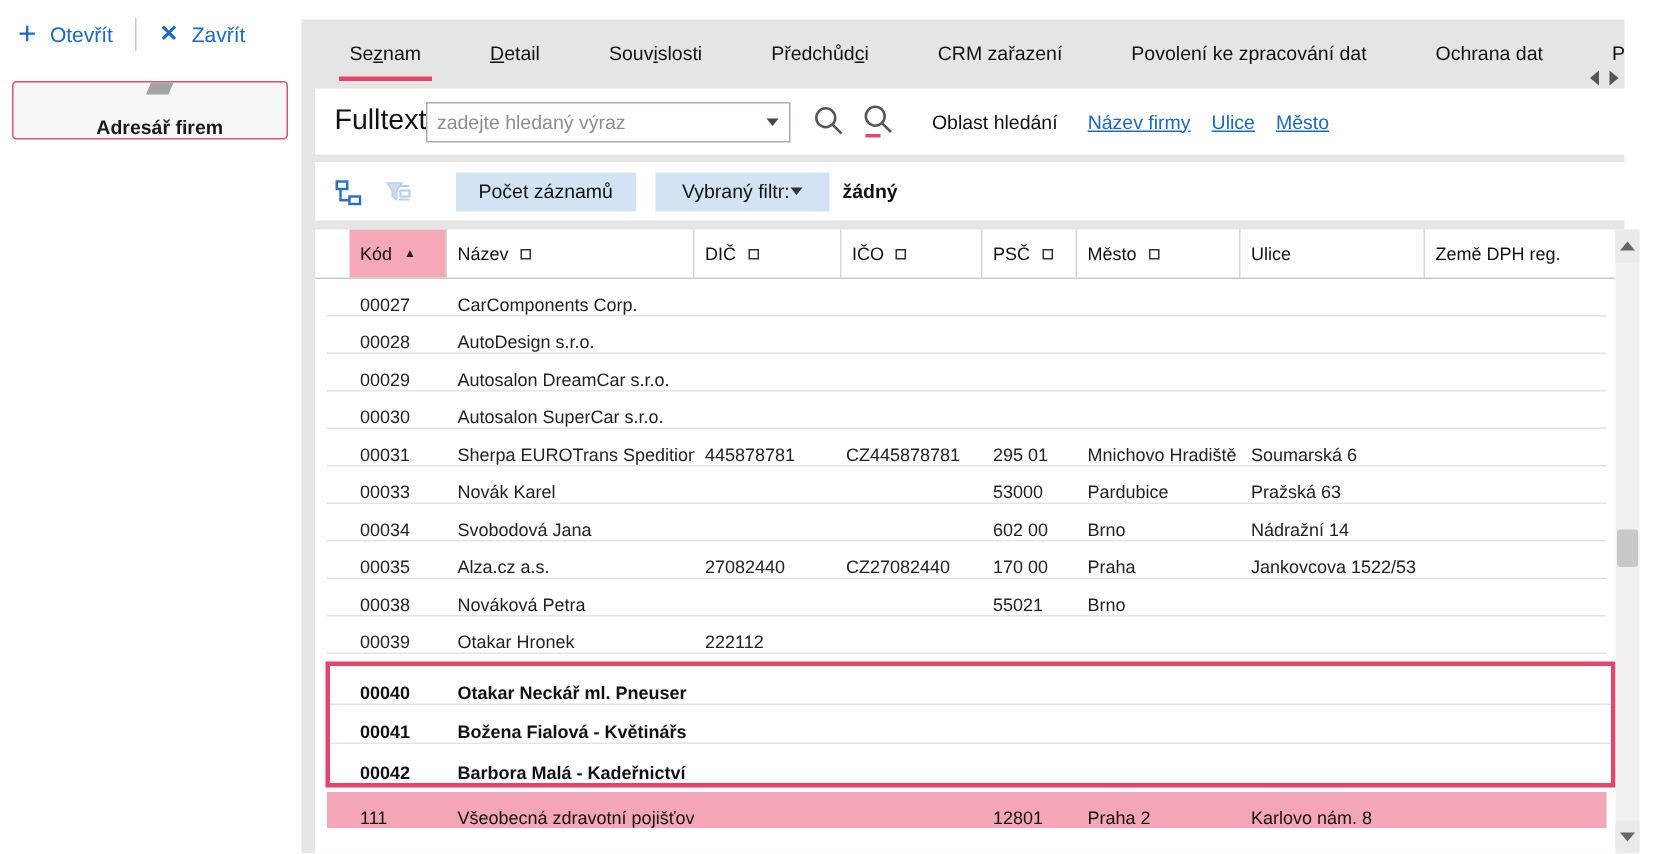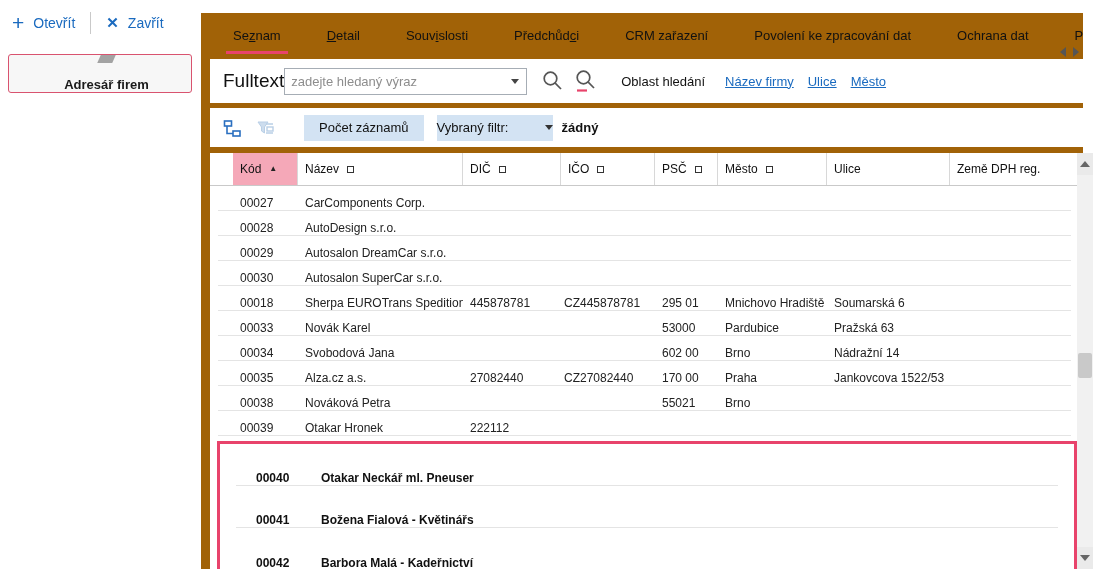--- a/index.html
+++ b/index.html
@@ -19,21 +19,21 @@
   .plus-glyph{font-size:21px;line-height:18px;font-weight:400;}
   .x-glyph{font-size:15px;font-weight:700;line-height:16px;}
   .vdiv{width:1px;height:22px;background:#c9c9c9;}
 
   
   .side-item{position:absolute;left:8px;top:54px;width:184px;height:39px;border:1px solid #d9536f;border-radius:3px;background:#f7f7f7;display:flex;align-items:center;gap:14px;padding-left:13px;cursor:pointer;flex-direction:column;}
   .pgram{width:15px;height:16px;background:#a3a3a3;transform:skewX(-24deg);}
   .side-item .lbl{font-size:13px;font-weight:bold;color:#1a1a1a;}
 
   
-  .main{position:absolute;left:201px;top:13px;width:882px;height:556px;background:#a16207;}
+  .main{position:absolute;left:201px;top:13px;width:882px;height:556px;background:#e5e5e5;}
 
   
   .tabbar{position:relative;height:45px;display:flex;align-items:stretch;padding-left:9px;overflow:hidden;}
   .tab{position:relative;display:flex;align-items:center;padding:0 23px;font-size:13px;color:#111;cursor:pointer;white-space:nowrap;}
   .tab .accel{text-decoration:underline;}
   .tab.active:after{content:"";position:absolute;left:16px;right:16px;bottom:4px;height:3px;background:var(--accent-red);}
   .tabnav{position:absolute;right:4px;bottom:1px;display:flex;gap:7px;align-items:center;}
   .tri-left{width:0;height:0;border-top:5px solid transparent;border-bottom:5px solid transparent;border-right:6px solid #555;cursor:pointer;}
   .tri-right{width:0;height:0;border-top:5px solid transparent;border-bottom:5px solid transparent;border-left:6px solid #555;cursor:pointer;}
 
@@ -50,39 +50,39 @@
   .combo-input::placeholder{color:#8d8d8d;opacity:1;}
   .combo-arrow{position:absolute;right:8px;top:11px;width:0;height:0;border-left:4.5px solid transparent;border-right:4.5px solid transparent;border-top:5px solid #444;pointer-events:none;}
   .sicon{margin-right:10px;cursor:pointer;display:flex;}
   .scope-label{font-size:13px;color:#111;margin-left:14px;margin-right:20px;}
   .scope-link{font-size:13px;color:var(--accent-blue);text-decoration:underline;margin-right:14px;cursor:pointer;}
 
   
   .ticon{margin-right:13px;cursor:pointer;display:flex;}
   .btn-blue{background:#d3e3f3;border:none;height:26px;font-size:13px;font-family:inherit;color:#111;cursor:pointer;}
   .count-btn{padding:0 15px;margin-left:16px;}
-  .filter-dd{margin-left:13px;display:flex;align-items:center;justify-content:space-between;width:116px;padding:0 0;}
+  .filter-dd{margin-left:13px;display:flex;align-items:center;justify-content:space-between;width:116px;padding:0 18px;}
   .dd-arrow{width:0;height:0;border-left:4.5px solid transparent;border-right:4.5px solid transparent;border-top:5px solid #333;}
   .filter-val{margin-left:9px;font-weight:bold;font-size:13px;color:#111;text-align:center;}
 
   
   .thead{display:flex;height:33px;align-items:stretch;padding-left:23px;margin-right:16px;border-bottom:1px solid #c9c9c9;}
   .hcell{display:flex;align-items:center;font-size:12px;color:#111;border-right:1px solid #d8d8d8;padding-left:7px;gap:8px;overflow:hidden;white-space:nowrap;cursor:pointer;}
   .hcell:last-child{border-right:none;}
   .hcell.hl{background:var(--header-pink);}
   .sort-asc{font-size:8px;color:#222;line-height:1;}
   .fsq{width:7px;height:7px;border:1px solid #333;display:inline-block;}
   .tbody{margin-right:16px;}
   .trow{display:flex;height:25px;align-items:flex-end;font-size:12px;color:#222;margin:0 6px 0 8px;padding-left:15px;border-bottom:1px solid #e4e4e4;cursor:pointer;background:transparent;}
   .cell{overflow:hidden;white-space:nowrap;padding-left:7px;}
   .c0{width:65px;flex:none;} .c1{width:165px;flex:none;} .c2{width:94px;flex:none;}
   .c3{width:98px;flex:none;} .c4{width:63px;flex:none;} .c5{width:109px;flex:none;}
   .c6{width:123px;flex:none;} .c7{flex:1;min-width:0;}
   .annotation-box{border:3px solid var(--accent-red);margin:5px 0 0 7px;}
-  .annotation-box .trow{margin:16px;padding-left:13px;height:26px;font-weight:bold;color:#111;}
+  .annotation-box .trow{margin:0;padding-left:13px;height:26px;font-weight:bold;color:#111;}
   .annotation-box .trow:last-child{border-bottom:none;}
   .trow.selected{background:var(--row-pink);margin-top:3px;height:24px;border-bottom:none;color:#111;}
 
   
   .vscroll{position:absolute;top:0;right:0;width:16px;height:416px;background:#f1f1f1;}
   .sb-btn{position:absolute;left:0;width:16px;height:22px;background:#eaeaea;display:flex;align-items:center;justify-content:center;cursor:pointer;}
   .sb-btn.up{top:0;}
   .sb-btn.down{bottom:0;}
   .sb-thumb{position:absolute;left:1px;top:200px;width:14px;height:25px;background:#c9c9c9;border-radius:2px;cursor:pointer;}
   .tri-up{width:0;height:0;border-left:5px solid transparent;border-right:5px solid transparent;border-bottom:6px solid #666;}
@@ -275,21 +275,21 @@
             <div class="cell c0">00030</div>
             <div class="cell c1">Autosalon SuperCar s.r.o.</div>
             <div class="cell c2"></div>
             <div class="cell c3"></div>
             <div class="cell c4"></div>
             <div class="cell c5"></div>
             <div class="cell c6"></div>
             <div class="cell c7"></div>
           </div>
           <div class="trow">
-            <div class="cell c0">00018</div>
+            <div class="cell c0">00031</div>
             <div class="cell c1">Sherpa EUROTrans Spedition</div>
             <div class="cell c2">445878781</div>
             <div class="cell c3">CZ445878781</div>
             <div class="cell c4">295 01</div>
             <div class="cell c5">Mnichovo Hradiště</div>
             <div class="cell c6">Soumarská 6</div>
             <div class="cell c7"></div>
           </div>
           <div class="trow">
             <div class="cell c0">00033</div>

